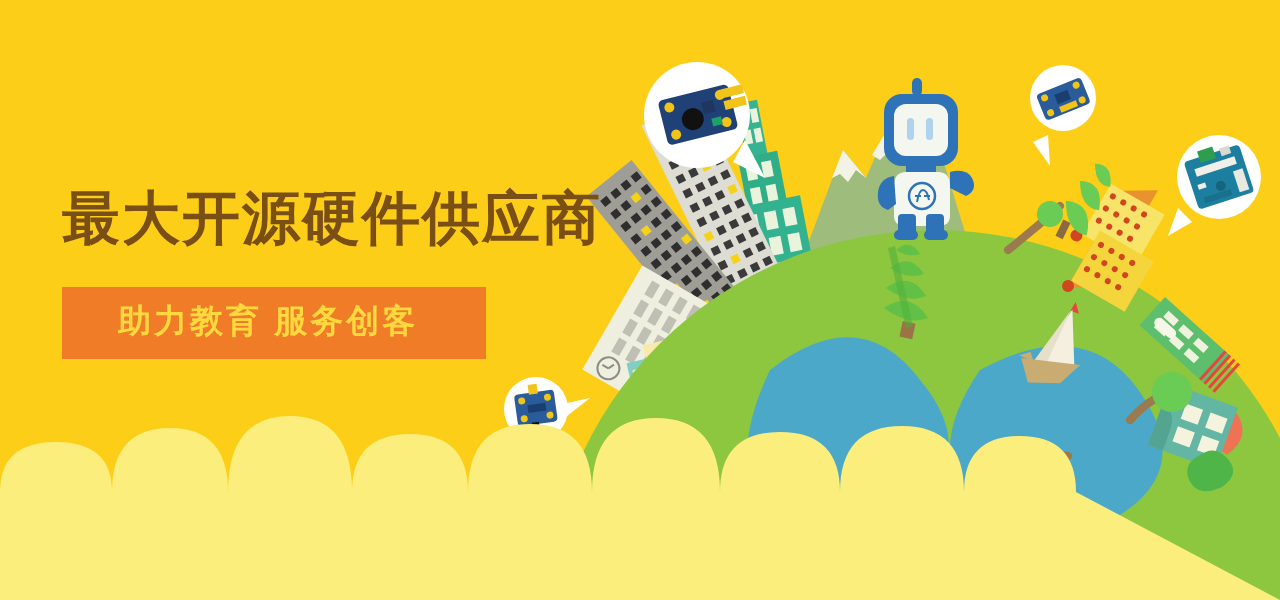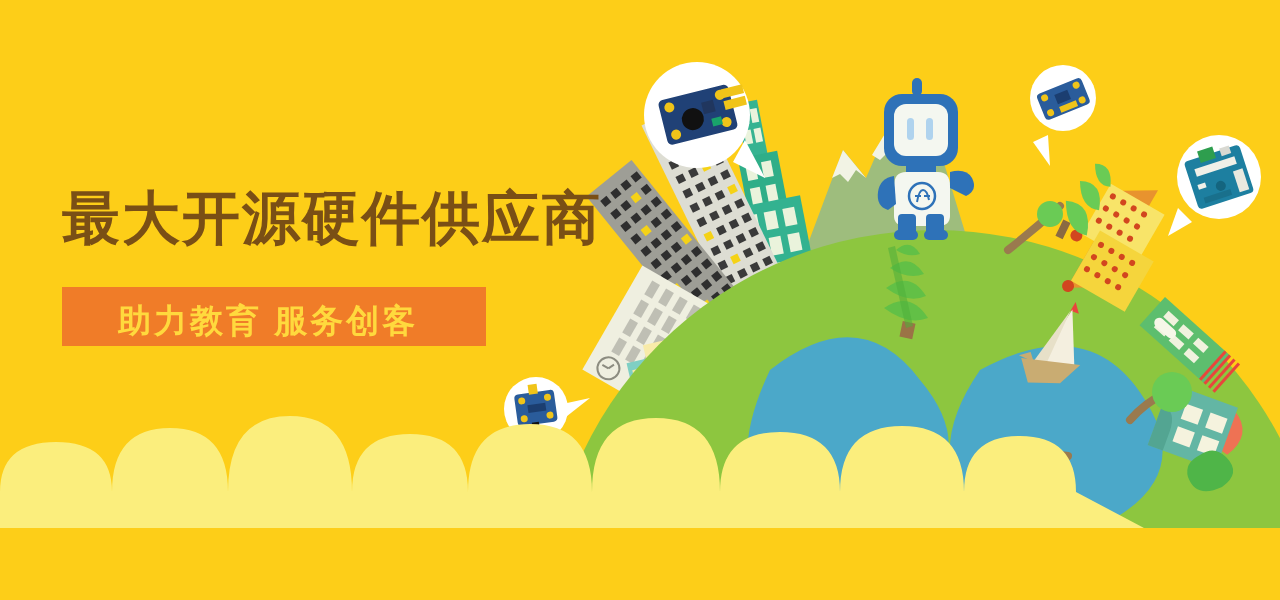--- a/index.html
+++ b/index.html
@@ -4,21 +4,21 @@
 <title>Banner</title>
 <style>
   * { margin:0; padding:0; box-sizing:border-box; }
   html,body { width:1280px; height:600px; overflow:hidden; }
   body {
     font-family:"Liberation Sans", sans-serif;
     background:#FDCE18;
   }
   #banner {
     position:relative;
-    width:1280px; height:528px;
+    width:1280px; height:600px;
     background:#FDCE18;
     overflow:hidden;
   }
   #art { position:absolute; inset:0; width:1280px; height:600px; }
 
   
   .copy {
     position:absolute;
     left:62px; top:186px;
     z-index:40;
@@ -28,21 +28,21 @@
     line-height:1.12;
     font-weight:bold;
     letter-spacing:2px;
     color:#7A4F15;
     white-space:nowrap;
   }
   .sub-band {
     margin-top:36px;
     display:inline-block;
     background:#F07C28;
-    padding:12px 36px 2px 56px;
+    padding:12px 36px 15px 56px;
     width:424px;
   }
   .sub-text {
     font-size:33px;
     font-weight:bold;
     letter-spacing:3px;
     color:#FFD93D;
     white-space:nowrap;
   }
 </style>

